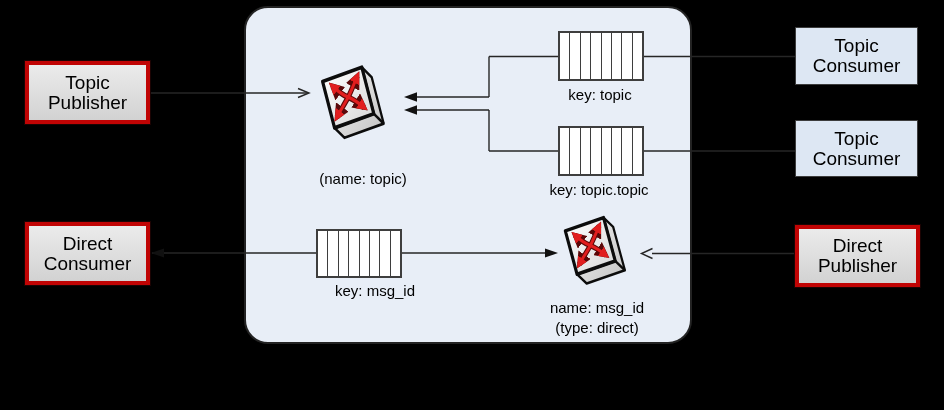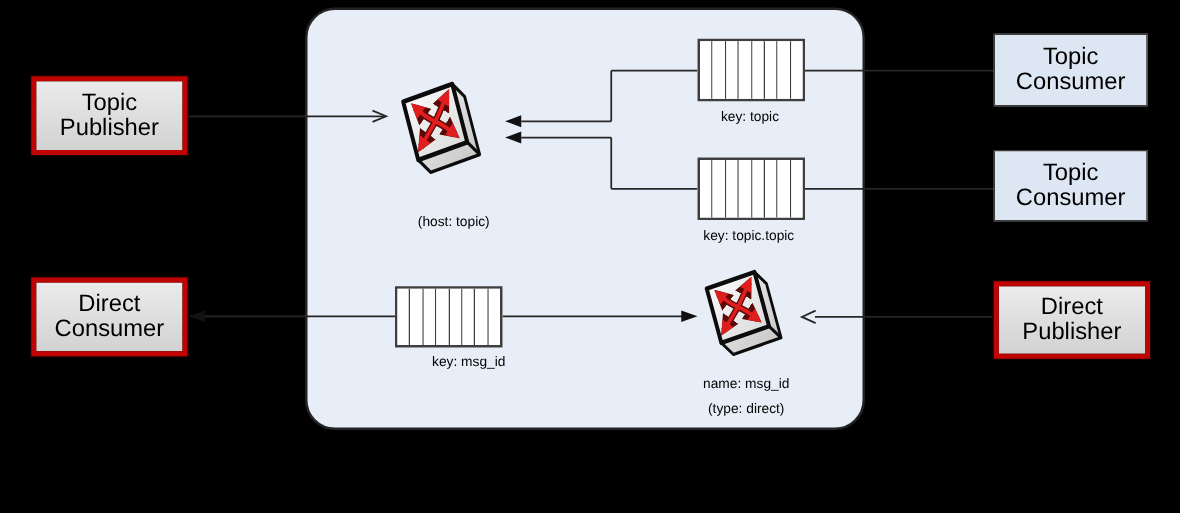--- a/index.html
+++ b/index.html
@@ -15,21 +15,21 @@
   .box.redbox{border:4px solid #c00404;background:linear-gradient(#ebebeb,#d2d2d2);
               box-shadow:0 0 0 1px #1c0303;}
   .box.bluebox{border:1px solid #3c3c3c;background:#dde7f3;}
   
   .queue{position:absolute;box-sizing:border-box;display:flex;background:#fff;
          border:2px solid #3e3e3e;}
   .queue .cell{flex:1;border-right:1.3px solid #3e3e3e;background:#fff;}
   .queue .cell:last-child{border-right:none;}
   
   .lbl{position:absolute;transform:translateX(-50%);white-space:nowrap;
-       font-size:11px;line-height:19px;text-align:left;}
+       font-size:15px;line-height:19px;text-align:left;}
   .overlay{position:absolute;left:0;top:0;}
   .exch{position:absolute;}
 </style>
 </head>
 <body>
 
 <div id="stage">
 
   <div class="broker"></div>
 
@@ -129,21 +129,21 @@
       <div class="cell"></div>
       <div class="cell"></div>
       <div class="cell"></div>
       <div class="cell"></div>
       <div class="cell"></div>
       <div class="cell"></div>
       <div class="cell"></div>
       <div class="cell"></div>
     </div>
 
-  <div class="lbl" style="left:363px;top:169px">(host: topic)</div>
+  <div class="lbl" style="left:363px;top:169px">(name: topic)</div>
   <div class="lbl" style="left:600px;top:85px">key: topic</div>
   <div class="lbl" style="left:599px;top:180px">key: topic.topic</div>
   <div class="lbl" style="left:375px;top:281px">key: msg_id</div>
   <div class="lbl" style="left:597px;top:298px">name: msg_id</div>
   <div class="lbl" style="left:597px;top:318px">(type: direct)</div>
 
   <div class="box redbox" style="left:25px;top:61px;width:125px;height:63px">
     <span>Topic</span>
     <span>Publisher</span>
   </div>

